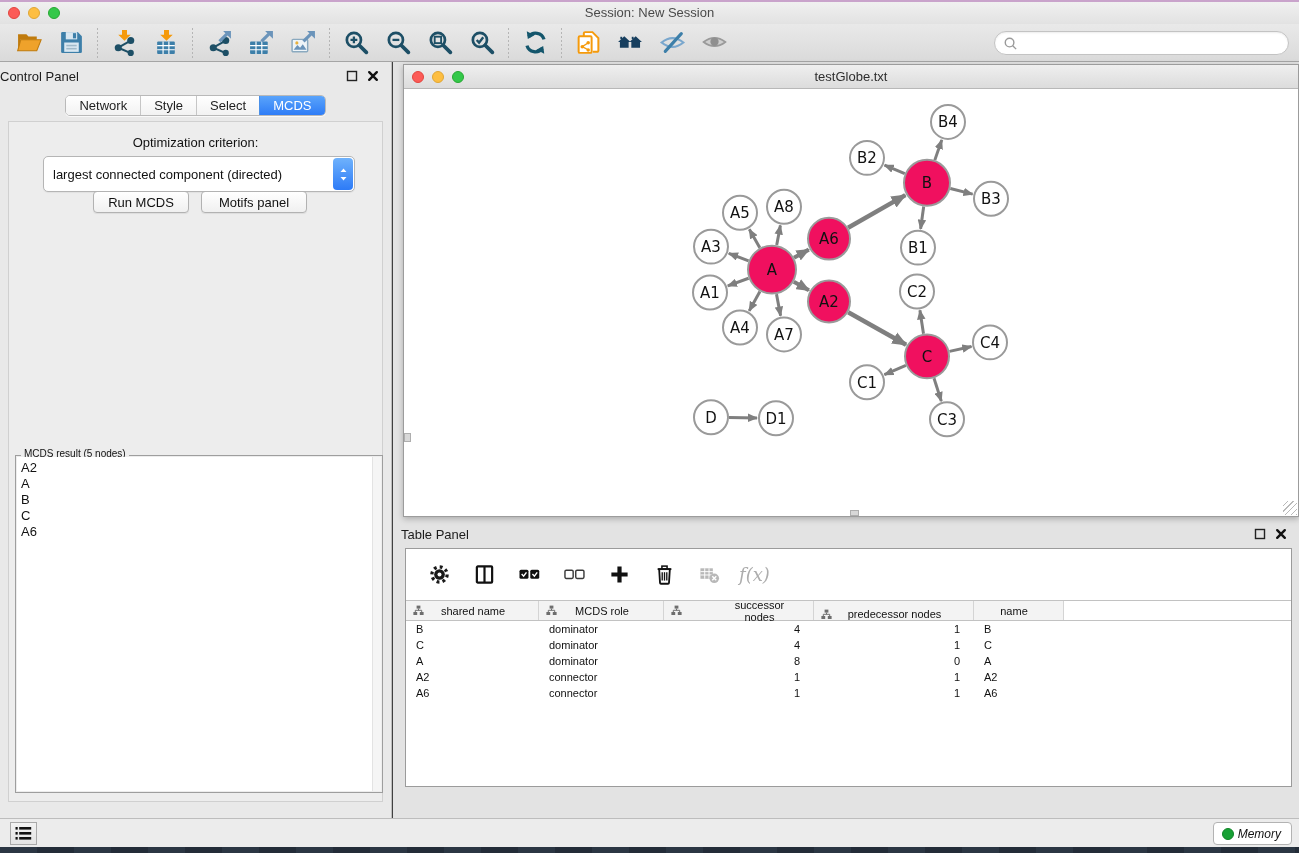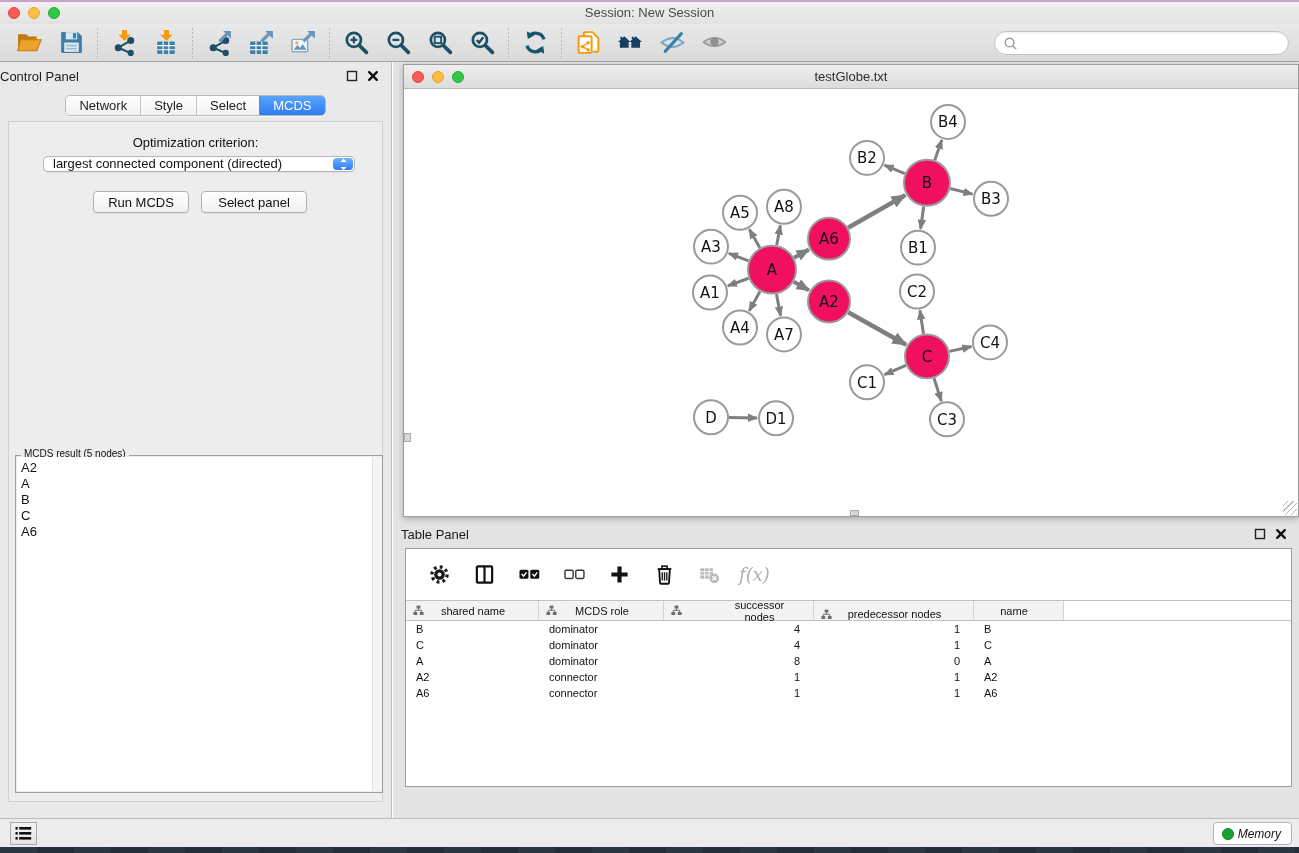--- a/index.html
+++ b/index.html
@@ -1,17 +1,17 @@
 <!DOCTYPE html>
 <html><head>
 <meta charset="utf-8">
 <style>
   html,body{margin:0;padding:0;background:#555;}
   *{box-sizing:border-box;}
-  .screen{position:relative;width:1299px;height:853px;background:#ffffff;overflow:hidden;
+  .screen{position:relative;width:1299px;height:853px;background:#404040;overflow:hidden;
           font-family:"Liberation Sans",sans-serif;-webkit-font-smoothing:antialiased;}
   
   .desktop-top{position:absolute;top:0;left:0;right:0;height:2px;background:#c9a3cb;}
   .desktop-bottom{position:absolute;bottom:0;left:0;right:0;height:6px;
     background:#28313e;
     background-image:repeating-linear-gradient(90deg,#2b3643 0 37px,#232c38 37px 74px);}
   
   .titlebar{position:absolute;top:2px;left:0;right:0;height:22px;
     background:linear-gradient(#f0f0f0,#e2e2e2);}
   .traffic{position:absolute;left:8px;top:5px;display:flex;gap:8px;}
@@ -49,22 +49,22 @@
   .seg{display:inline-flex;border:1px solid #b9b9b9;border-radius:5px;overflow:hidden;
     height:21px;background:#fff;box-shadow:0 1px 0 rgba(255,255,255,.7);}
   .seg-item{display:flex;align-items:center;justify-content:center;font-size:13px;
     color:#1e1e1e;padding:0 13px;border-left:1px solid #c6c6c6;white-space:nowrap;
     background:linear-gradient(#ffffff,#f2f2f2);cursor:default;}
   .seg-item:first-child{border-left:none;}
   .seg-item.active{background:linear-gradient(#5aa4fb,#2e7cf6);color:#fff;border-left-color:#4a90e8;}
   .cp-box{position:absolute;left:8px;top:59px;width:375px;height:681px;background:#ededed;
     border:1px solid #d0d0d0;}
   .opt-label{margin-top:13px;text-align:center;font-size:13px;color:#111;}
-  .mac-select{position:absolute;left:34px;right:27px;top:34px;height:16px;background:#fff;
-    border:1px solid #b5b5b5;border-radius:5px;display:flex;align-items:flex-end;
+  .mac-select{position:absolute;left:34px;right:27px;top:34px;height:36px;background:#fff;
+    border:1px solid #b5b5b5;border-radius:5px;display:flex;align-items:center;
     font-size:13px;color:#111;padding:0 24px 0 9px;box-shadow:0 1px 1px rgba(0,0,0,.05);}
   .dd-btn{position:absolute;right:1px;top:1px;bottom:1px;width:20px;border-radius:4px;
     background:linear-gradient(#6fb2fc,#2d7bf7);display:flex;align-items:center;justify-content:center;}
   .dd-btn svg{width:9px;height:15px;}
   .btn-row{position:absolute;top:69px;left:0;right:0;height:22px;}
   .mac-btn{position:absolute;height:22px;background:linear-gradient(#ffffff,#f0f0f0);
     border:1px solid #b2b2b2;border-radius:4px;font-size:13px;color:#111;
     font-family:inherit;box-shadow:0 1px 1px rgba(0,0,0,.07);cursor:default;}
   .fieldset{position:absolute;left:6px;top:333px;width:368px;height:338px;
     border:1px solid #9e9e9e;}
@@ -327,21 +327,21 @@
         <span>largest connected component (directed)</span>
         <span class="dd-btn">
           <svg viewBox="0 0 10 16">
             <path d="M5 1.2l3.3 4H1.7z" fill="#fff"></path>
             <path d="M5 14.8l3.3-4H1.7z" fill="#fff"></path>
           </svg>
         </span>
       </div>
       <div class="btn-row">
         <button class="mac-btn" style="left:84px;width:96px;">Run MCDS</button>
-        <button class="mac-btn" style="left:192px;width:106px;">Select panel</button>
+        <button class="mac-btn" style="left:192px;width:106px;">Motifs panel</button>
       </div>
       <div class="fieldset">
         <span class="legend">MCDS result (5 nodes)</span>
         <div class="result-list">
             <div class="result-item">A2</div>
             <div class="result-item">A</div>
             <div class="result-item">B</div>
             <div class="result-item">C</div>
             <div class="result-item">A6</div>
           </div>

